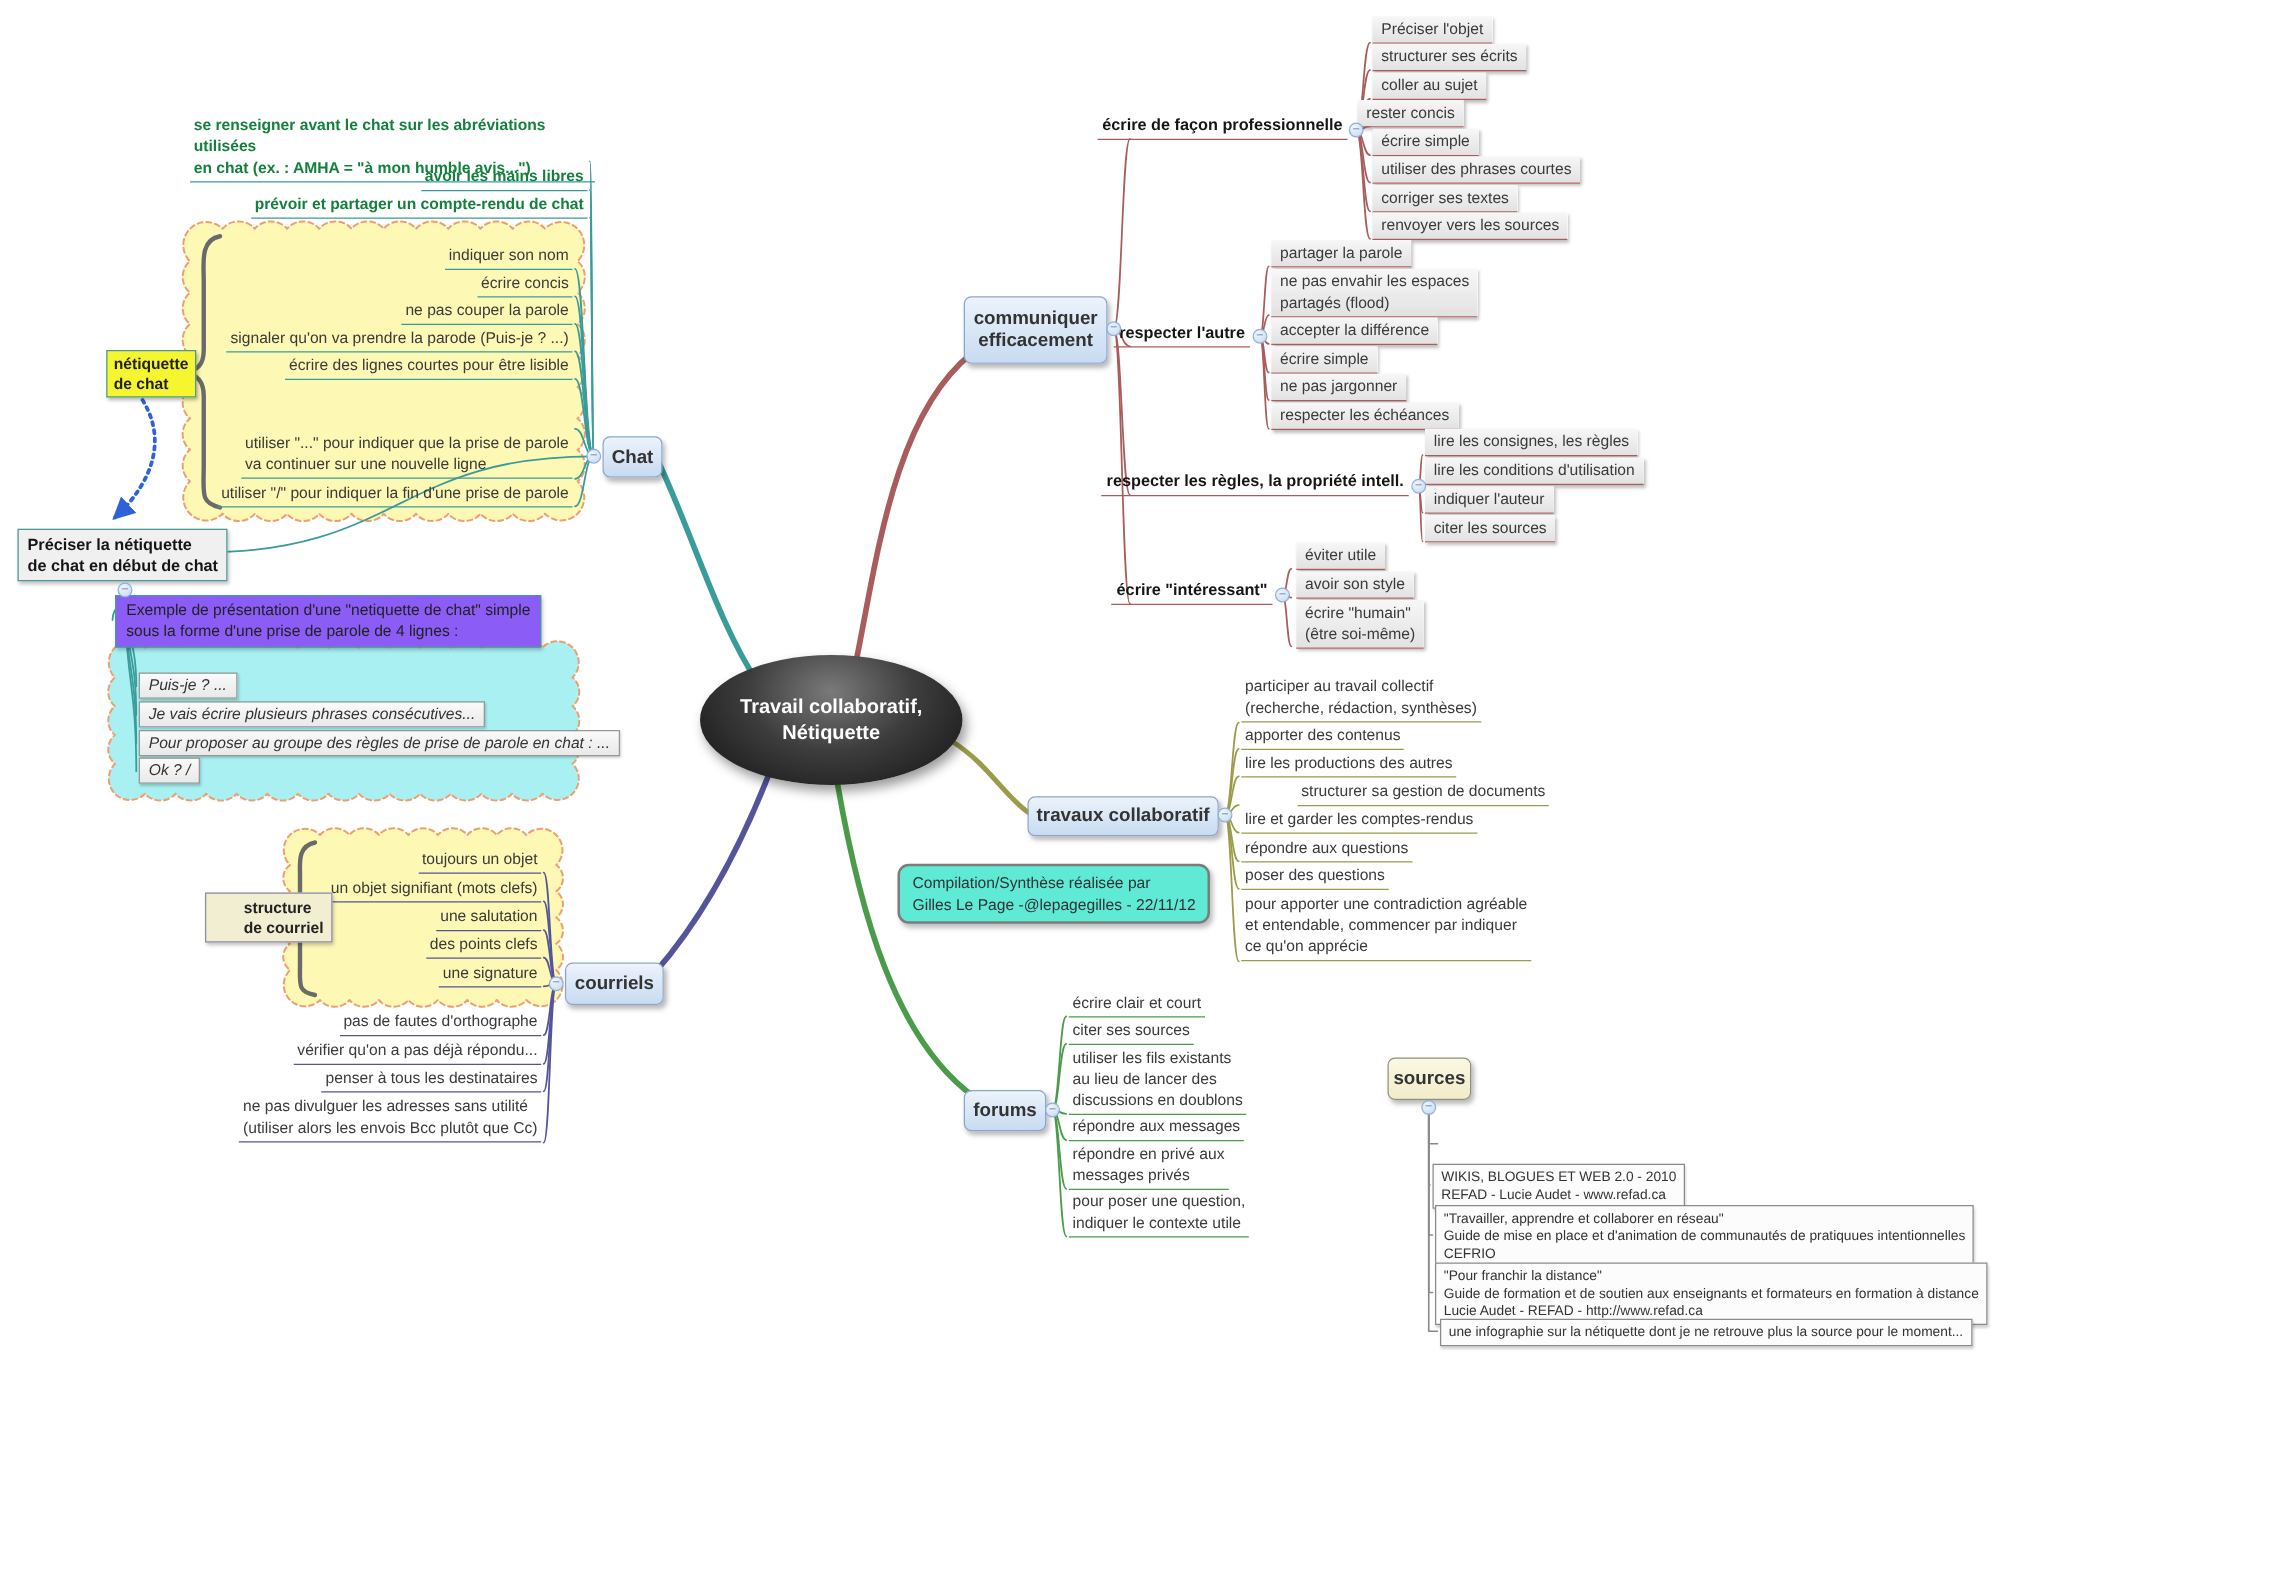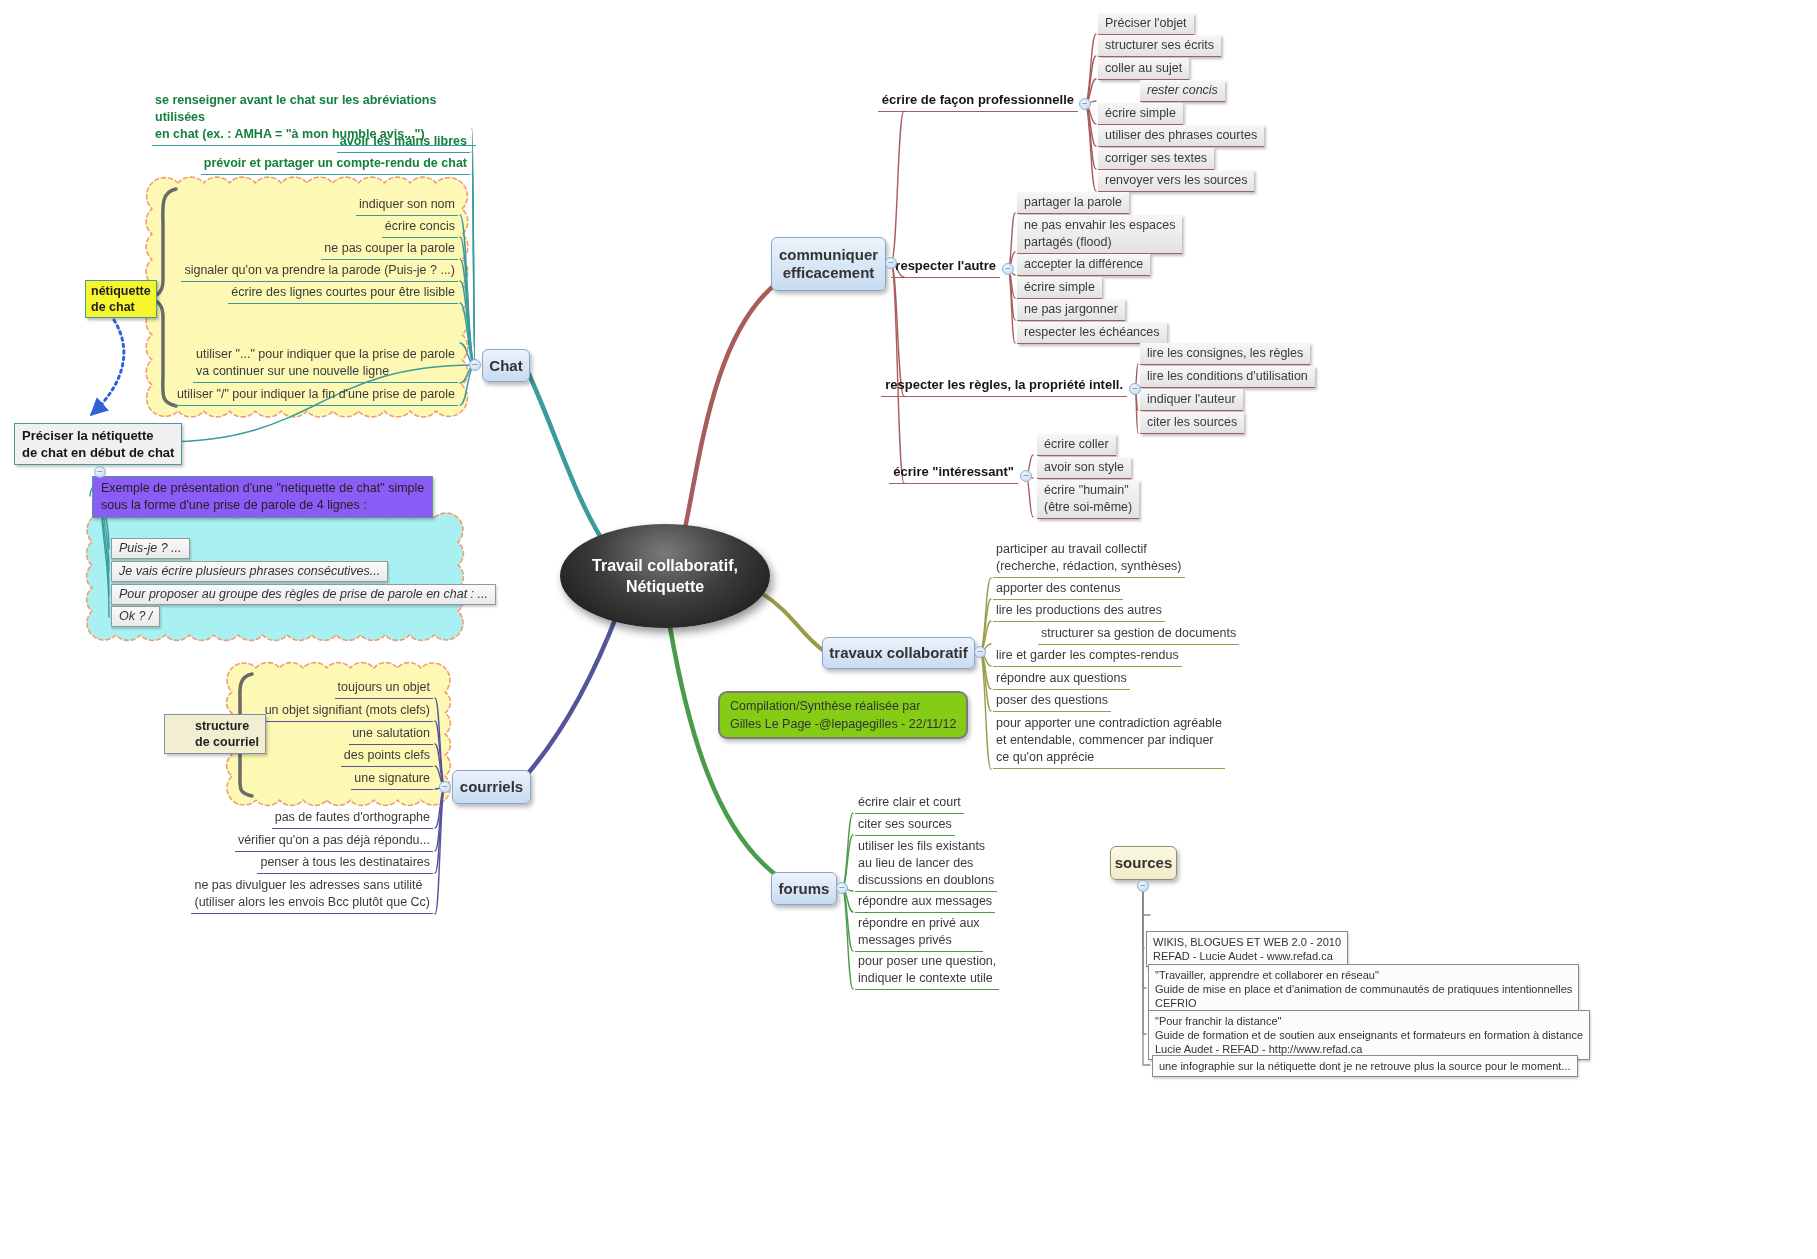--- a/index.html
+++ b/index.html
@@ -39,21 +39,21 @@
             white-space:pre-line;box-shadow:1.5px 2px 3px rgba(0,0,0,.25);}
   .exintro{position:absolute;z-index:2;background:#8b5cf6;border:1px solid #4a9898;
            font-size:12.5px;color:#222;line-height:17px;padding:3px 8px;white-space:pre-line;
            box-shadow:1.5px 2px 3px rgba(0,0,0,.25);}
   .exitem{position:absolute;z-index:2;background:linear-gradient(180deg,#fafafa,#e9e9e9);
           border:1px solid #979797;font-size:12.5px;font-style:italic;color:#333;line-height:17px;
           padding:1px 7px;box-shadow:1px 1.5px 2px rgba(0,0,0,.2);}
   .src{position:absolute;z-index:1;background:#fcfcfc;border:1px solid #8a8a8a;font-size:11px;
        color:#333;line-height:14px;padding:3px 6px;white-space:pre-line;
        box-shadow:1px 2px 2px rgba(0,0,0,.18);}
-  .note{position:absolute;z-index:2;background:#84cc16;border:2px solid #7c7c7c;border-radius:9px;
+  .note{position:absolute;z-index:2;background:#5eead4;border:2px solid #7c7c7c;border-radius:9px;
         font-size:12.5px;color:#333;line-height:18px;padding:4px 10px;white-space:pre-line;
         box-shadow:2px 3px 4px rgba(0,0,0,.25);}
   .collapse{position:absolute;z-index:3;width:12px;height:12px;border-radius:50%;
             background:radial-gradient(circle at 35% 30%, #eef5fd, #c3d8f0);border:1px solid #8fb0d8;
             color:#6a86a8;font-size:10px;line-height:10px;text-align:center;box-sizing:border-box;
             cursor:pointer;}
 </style>
 </head>
 <body>
 
@@ -184,40 +184,40 @@
   <div class="exitem" style="left:111px;top:606px;">Ok ? /</div>
 
   <div class="blabel ur" style="right:739px;top:92px;">écrire de façon professionnelle</div>
   <div class="blabel ur" style="right:817px;top:258px;">respecter l'autre</div>
   <div class="blabel ur" style="right:690px;top:377px;">respecter les règles, la propriété intell.</div>
   <div class="blabel ur" style="right:799px;top:464px;">écrire "intéressant"</div>
 
   <div class="leaf gbox ur" style="left:1098px;top:13px;">Préciser l'objet</div>
   <div class="leaf gbox ur" style="left:1098px;top:35px;">structurer ses écrits</div>
   <div class="leaf gbox ur" style="left:1098px;top:58px;">coller au sujet</div>
-  <div class="leaf gbox ur" style="left:1140px;top:80px;font-style:italic;">rester concis</div>
+  <div class="leaf gbox ur" style="left:1086px;top:80px;">rester concis</div>
   <div class="leaf gbox ur" style="left:1098px;top:103px;">écrire simple</div>
   <div class="leaf gbox ur" style="left:1098px;top:125px;">utiliser des phrases courtes</div>
   <div class="leaf gbox ur" style="left:1098px;top:148px;">corriger ses textes</div>
   <div class="leaf gbox ur" style="left:1098px;top:170px;">renvoyer vers les sources</div>
 
   <div class="leaf gbox ur" style="left:1017px;top:192px;">partager la parole</div>
   <div class="leaf gbox ur" style="left:1017px;top:215px;">ne pas envahir les espaces
 partagés (flood)</div>
   <div class="leaf gbox ur" style="left:1017px;top:254px;">accepter la différence</div>
   <div class="leaf gbox ur" style="left:1017px;top:277px;">écrire simple</div>
   <div class="leaf gbox ur" style="left:1017px;top:299px;">ne pas jargonner</div>
   <div class="leaf gbox ur" style="left:1017px;top:322px;">respecter les échéances</div>
 
   <div class="leaf gbox ur" style="left:1140px;top:343px;">lire les consignes, les règles</div>
   <div class="leaf gbox ur" style="left:1140px;top:366px;">lire les conditions d'utilisation</div>
   <div class="leaf gbox ur" style="left:1140px;top:389px;">indiquer l'auteur</div>
   <div class="leaf gbox ur" style="left:1140px;top:412px;">citer les sources</div>
 
-  <div class="leaf gbox ur" style="left:1037px;top:434px;">écrire coller</div>
+  <div class="leaf gbox ur" style="left:1037px;top:434px;">éviter utile</div>
   <div class="leaf gbox ur" style="left:1037px;top:457px;">avoir son style</div>
   <div class="leaf gbox ur" style="left:1037px;top:480px;">écrire "humain"
 (être soi-même)</div>
 
   <div class="leaf ut" style="left:993px;top:541px;">participer au travail collectif
 (recherche, rédaction, synthèses)</div>
   <div class="leaf ut" style="left:993px;top:580px;">apporter des contenus</div>
   <div class="leaf ut" style="left:993px;top:602px;">lire les productions des autres</div>
   <div class="leaf ut" style="left:993px;top:625px;margin-left:45px;">structurer sa gestion de documents</div>
   <div class="leaf ut" style="left:993px;top:647px;">lire et garder les comptes-rendus</div>

